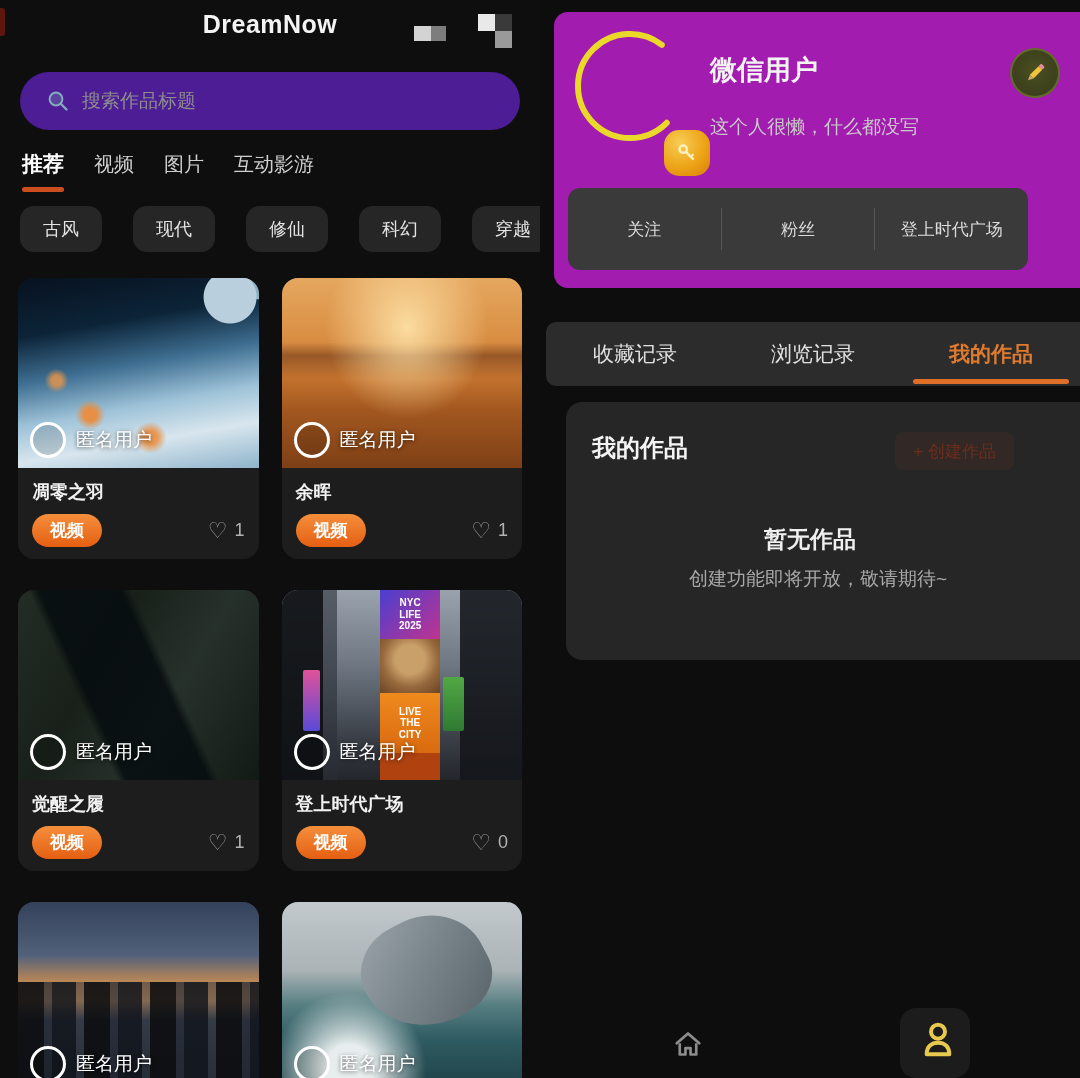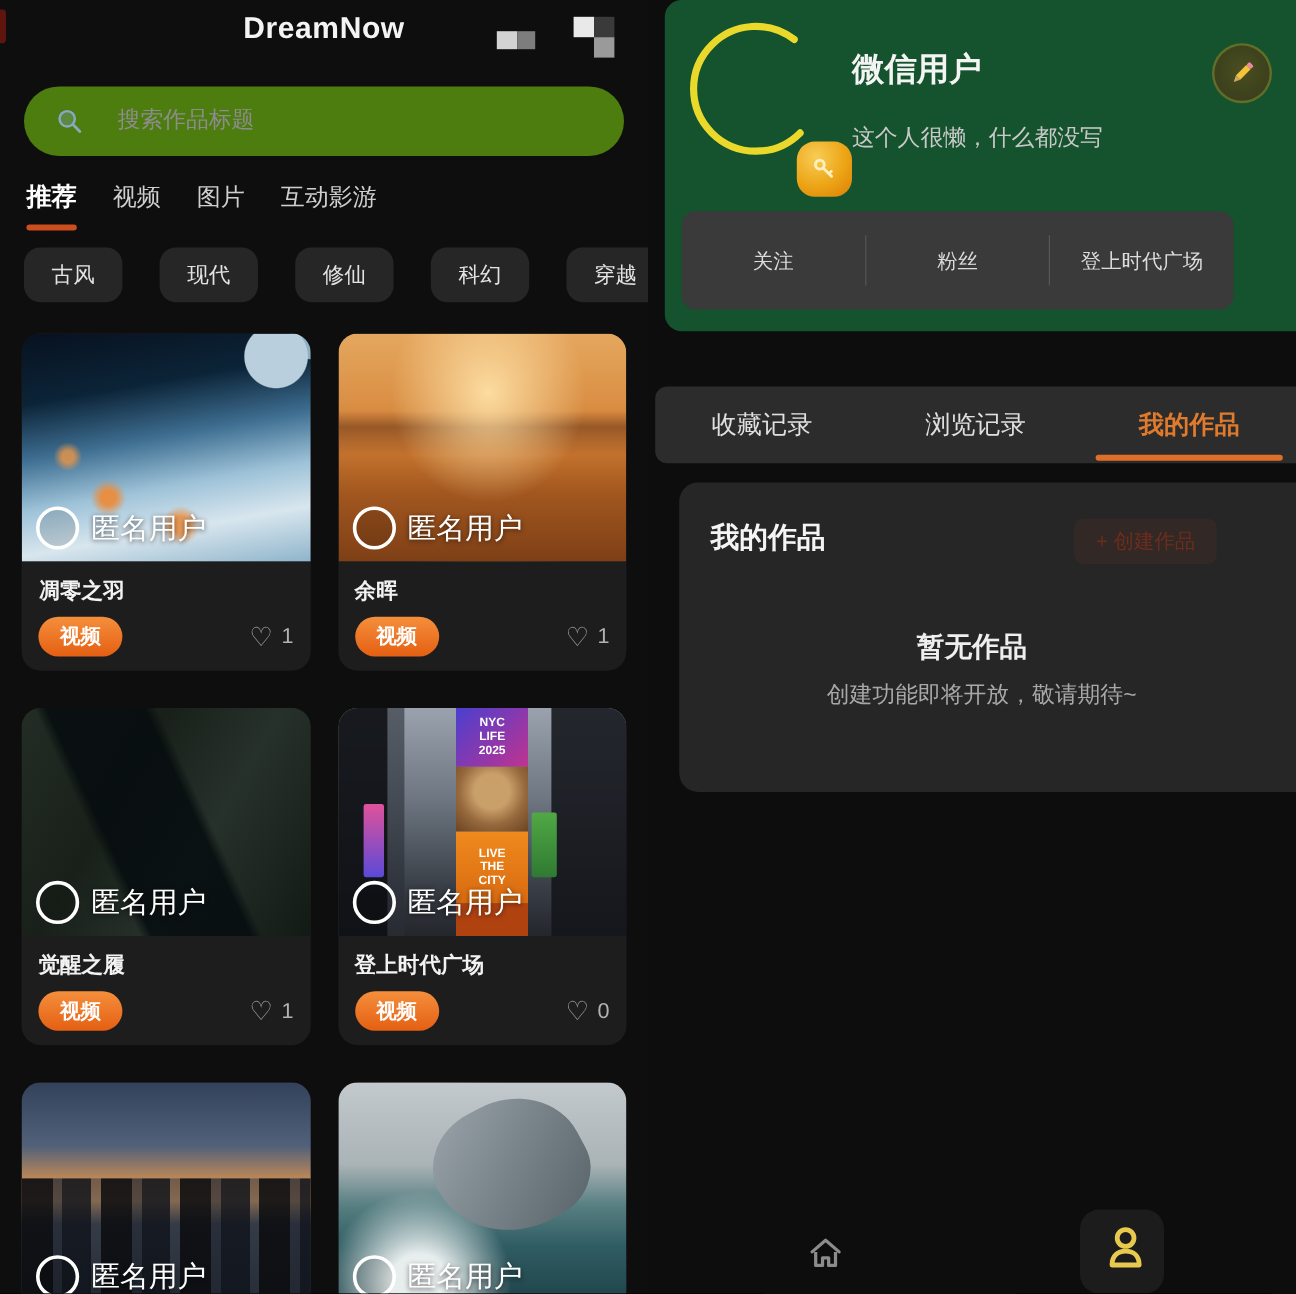--- a/index.html
+++ b/index.html
@@ -15,22 +15,22 @@
     font-size:25px; font-weight:700; letter-spacing:.5px; }
   .capsule { position:absolute; right:14px; top:6px; width:130px; height:46px; }
   .px-icon1 { position:absolute; left:18px; top:20px; width:32px; height:15px; }
   .px-icon1 .a { position:absolute; left:0; top:0; width:17px; height:15px; background:#d3d3d3; }
   .px-icon1 .b { position:absolute; left:17px; top:0; width:15px; height:15px; background:#7d7d7d; }
   .px-icon2 { position:absolute; right:14px; top:8px; width:34px; height:34px; }
   .px-icon2 .a { position:absolute; left:0; top:0; width:17px; height:17px; background:#e9e9e9; }
   .px-icon2 .b { position:absolute; left:17px; top:0; width:17px; height:17px; background:#3a3a3a; }
   .px-icon2 .c { position:absolute; left:17px; top:17px; width:17px; height:17px; background:#9a9a9a; }
 
-  .search { position:absolute; left:20px; right:20px; top:72px; height:58px; background:#4d7c0f;
-    border-radius:29px; display:flex; align-items:center; padding-left:26px; gap:28px; }
+  .search { position:absolute; left:20px; right:20px; top:72px; height:58px; background:#4c1d95;
+    border-radius:29px; display:flex; align-items:center; padding-left:26px; gap:12px; }
   .search input { flex:1; background:transparent; border:none; outline:none; color:#e5e5e5;
     font-size:19px; font-family:inherit; }
   .search input::placeholder { color:#8d8d8d; }
 
   .d-tabs { position:absolute; left:22px; top:150px; display:flex; gap:30px; align-items:flex-end; }
   .d-tab { background:none; border:none; color:#cfcfcf; font-size:20px; font-family:inherit;
     cursor:pointer; position:relative; padding-bottom:14px; }
   .d-tab.active { color:#ffffff; font-weight:700; font-size:21px; }
   .d-tab.active::after { content:""; position:absolute; left:50%; transform:translateX(-50%);
     bottom:0; width:42px; height:5px; border-radius:3px; background:#cc4d1d; }
@@ -40,21 +40,21 @@
     font-family:inherit; padding:11px 23px; border-radius:14px; cursor:pointer; }
 
   .cards { position:absolute; left:18px; top:278px; width:504px; display:grid;
     grid-template-columns:1fr 1fr; column-gap:23px; row-gap:31px; }
   .card { background:#1d1d1e; border-radius:16px; overflow:hidden; cursor:pointer; }
   .card-img { position:relative; width:100%; height:190px; overflow:hidden; }
   .scene { position:absolute; inset:0; }
   .card-author { position:absolute; left:12px; bottom:10px; display:flex; align-items:center; gap:10px; }
   .avatar-ring { width:36px; height:36px; border:3px solid #fff; border-radius:50%;
     background:rgba(0,0,0,.12); flex:0 0 auto; }
-  .author-name { color:#fff; font-size:24px; text-shadow:0 1px 4px rgba(0,0,0,.65); white-space:nowrap; }
+  .author-name { color:#fff; font-size:19px; text-shadow:0 1px 4px rgba(0,0,0,.65); white-space:nowrap; }
   .card-info { padding:12px 14px 12px; }
   .card-title { color:#f2f2f2; font-size:18px; font-weight:600; }
   .card-meta { margin-top:10px; display:flex; align-items:center; justify-content:space-between; }
   .badge { display:inline-block; background:linear-gradient(180deg,#f48f3c,#e55f12); color:#fff;
     font-size:17px; font-weight:700; padding:5px 18px; border-radius:999px; }
   .likes { display:flex; align-items:center; gap:7px; cursor:pointer; }
   .heart { color:#9a9a9a; font-size:22px; line-height:1; }
   .like-count { color:#b2b2b2; font-size:18px; }
 
   
@@ -93,22 +93,22 @@
     linear-gradient(180deg, #33415a 0%, #52617a 28%, #d18f4f 45%, #e8a45f 52%, #3a3f48 62%, #191c21 100%); }
   .scene--whale { background:
     radial-gradient(circle at 28% 88%, rgba(242,246,246,.95) 0 10%, rgba(242,246,246,0) 32%),
     linear-gradient(180deg, #c3c9cc 0%, #aab3b6 36%, #577f82 54%, #2f5c62 72%, #1d4046 100%); }
   .whale-body { position:absolute; left:34%; top:8%; width:52%; height:58%;
     background:linear-gradient(145deg,#9aa4aa 0%,#7c878d 45%,#59646a 100%);
     border-radius:48% 60% 42% 70%; transform:rotate(-28deg); }
 
   
   .right { position:absolute; left:540px; top:0; width:540px; height:1078px; background:#0d0d0e; overflow:hidden; }
-  .profile-card { position:absolute; left:14px; top:0; right:0; height:276px;
-    background:#14532d; border-radius:14px 0 0 14px; }
+  .profile-card { position:absolute; left:14px; top:12px; right:0; height:276px;
+    background:#a21caf; border-radius:14px 0 0 14px; }
   .avatar-wrap { position:absolute; left:16px; top:14px; width:124px; height:126px; }
   .avatar-badge { position:absolute; left:94px; top:104px; width:46px; height:46px; border-radius:15px;
     background:radial-gradient(circle at 35% 28%, #f7cd55 0%, #eda416 55%, #d97f06 100%);
     display:flex; align-items:center; justify-content:center; }
   .p-name { position:absolute; left:156px; top:40px; color:#f4f4f4; font-size:27px; font-weight:700; }
   .p-bio { position:absolute; left:156px; top:102px; color:#c9c9c9; font-size:19px; }
   .edit-btn { position:absolute; left:456px; top:36px; width:50px; height:50px; border-radius:50%;
     background:radial-gradient(circle at 50% 45%, #4a4e20 0%, #3c401c 70%, #34381a 100%);
     border:2px solid rgba(130,146,52,.55); display:flex; align-items:center; justify-content:center; cursor:pointer; }
   .stats { position:absolute; left:14px; top:176px; width:460px; height:82px; background:#3a3a3b;

